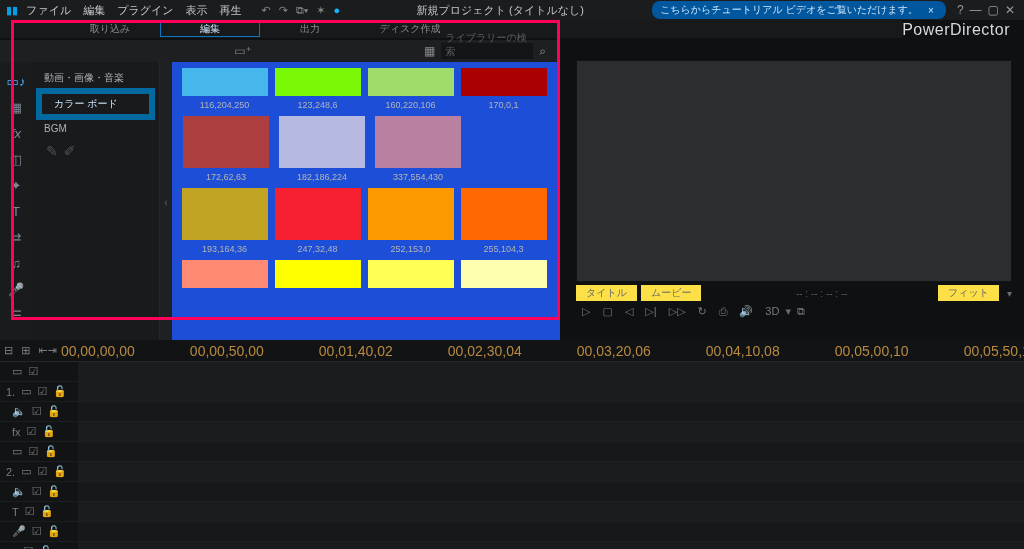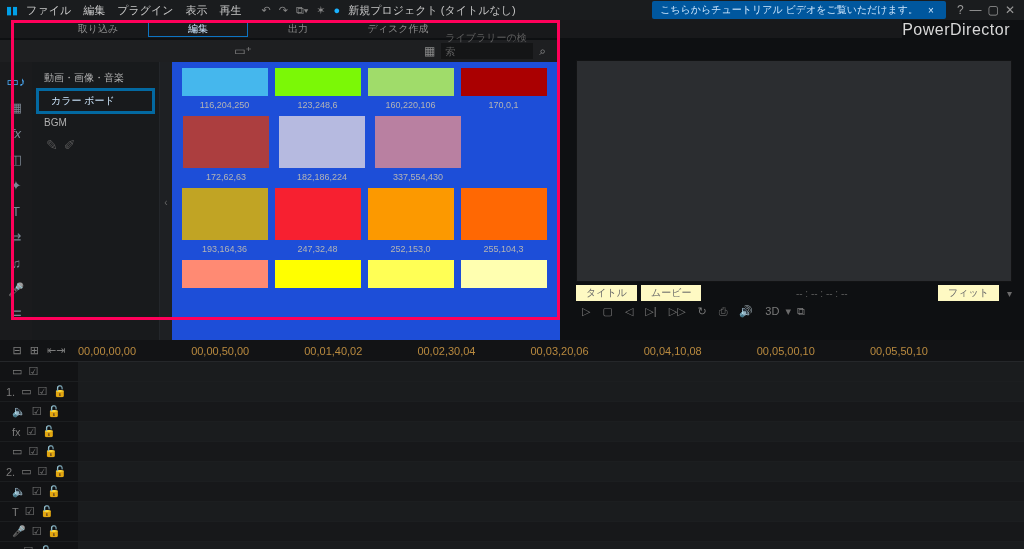--- a/index.html
+++ b/index.html
@@ -1,62 +1,62 @@
 <!DOCTYPE html>
 <html><head>
 <meta charset="utf-8">
 <style>
 html,body{margin:0;padding:0;width:1024px;height:549px;background:#0e1012;font-family:"Meiryo","Segoe UI",sans-serif;color:#bdbdbd;overflow:hidden;font-size:11px}
 *{box-sizing:border-box}
 .menubar{display:flex;align-items:center;height:20px;padding:0 6px;background:#1a1c1e}
 .menubar .m{margin-right:12px;font-size:11px;color:#c8c8c8}
 .menubar .icons{display:flex;align-items:center;margin-left:8px}
 .menubar .micon{margin-right:8px;font-size:11px;color:#888}
-.menubar .center{flex:1;color:#c4c4c4;font-size:11px}
+.menubar .center{flex:1;text-align:center;color:#c4c4c4;font-size:11px}
 .menubar .right{display:flex;align-items:center}
-.tut{background:#00579e;color:#cfe8ff;font-size:10px;padding:2px 12px 2px 8px;border-radius:2px;margin-right:8px;display:flex;align-items:center}
+.tut{background:#00579e;color:#cfe8ff;font-size:10px;padding:2px 12px 2px 8px;border-radius:8px;margin-right:8px;display:flex;align-items:center}
 .tut .x{margin-left:10px;color:#cfe8ff}
 .wb{color:#9a9a9a;margin:0 3px;font-size:12px}
 .row2{height:20px;display:flex}
 .row2 .left{flex:1}
 .row2 .brand{color:#d8d8d8;font-size:16px;letter-spacing:.5px;padding-right:14px;display:flex;align-items:center}
 .redbox{position:absolute;left:11px;top:20px;width:549px;height:300px;border:3px solid #ff005a;z-index:10;pointer-events:none}
-.modetabs{display:flex;height:18px;padding-left:48px;align-items:center;background:#18191b}
+.modetabs{display:flex;height:18px;padding-left:60px;align-items:center;background:#18191b}
 .modetabs .mt{width:100px;text-align:center;font-size:10px;color:#8b8b8b}
 .modetabs .mt.sel{color:#cfe8ff;border:1px solid #0d74c2;height:16px;line-height:14px}
 .toolbar{display:flex;align-items:center;height:22px;background:#1e1f21;padding-right:8px}
 .toolbar .sp{flex:1}
 .toolbar .ti{margin:0 6px;font-size:12px;color:#8a8a8a}
 .search{background:#141516;width:92px;height:16px;font-size:10px;color:#5f5f5f;padding:0 4px;display:flex;align-items:flex-end}
 .main{display:flex;height:280px}
 .sidebar{width:32px;background:#1a1b1d;padding-top:6px}
 .sidebar .sbi{height:26px;display:flex;align-items:center;justify-content:center;color:#7d8895;font-size:13px}
 .sidebar .sbi.act{color:#4db0ff}
 .tree{width:128px;background:#181a1c;border-right:1px solid #23262a;padding-top:6px}
 .tree .ti{padding:3px 6px 3px 12px;font-size:10px;color:#b0b0b0}
-.tree .ti.sel{border:3px solid #0369a1;color:#cfe8ff;margin:0 4px}
+.tree .ti.sel{border:6px solid #0369a1;color:#cfe8ff;margin:0 4px}
 .tree .pens{margin-top:6px;padding-left:14px;color:#555;font-size:14px;letter-spacing:6px}
 .handle{width:12px;background:#1e2023;display:flex;align-items:center;justify-content:center;color:#666;font-size:10px}
 .grid{flex:1;background:#1d4ed8;overflow:hidden;padding:6px 8px 0 8px}
 .grow{display:flex;margin-bottom:4px}
 .cell{width:92px;margin-right:4px;text-align:center}
 .sw{height:52px;width:86px;margin:0 auto}
 .sw.short{height:28px}
 .lbl{font-size:9px;color:#b4b4b4;margin-top:4px;height:12px}
 .preview{position:absolute;left:576px;top:60px;width:436px;height:222px;background:#2b2d30;border:1px solid #121314}
 .pbar{position:absolute;left:576px;top:284px;width:436px;height:36px}
 .pbar .r1{display:flex;align-items:center;height:18px;font-size:10px;color:#5a5a5a}
-.pbar .btn{background:#fef9c3;padding:1px 10px;margin-right:4px;color:#6b6b6b}
+.pbar .btn{background:#fde047;padding:1px 10px;margin-right:4px;color:#6b6b6b}
 .pbar .r2{display:flex;align-items:center;height:18px}
 .pbar .pi{margin:0 6px;color:#7b7b7b;font-size:11px}
 .tline{position:absolute;left:0;top:340px;width:1024px;height:209px;background:#121315}
 .thead{height:22px;display:flex;align-items:center;border-bottom:1px solid #25272a}
 .thead .hl{width:78px;display:flex;align-items:center;justify-content:center;color:#7c7c7c}
 .thead .hl span{margin:0 4px}
-.thead .time{font-size:11px;color:#b98a3f;margin-right:55px}
+.thead .time{font-size:14px;color:#b98a3f;margin-right:55px}
 .trow{height:20px;display:flex;align-items:center;border-bottom:1px solid #1c1e20}
 .trow .rl{width:78px;display:flex;align-items:center;padding-left:6px;color:#7c7c7c;font-size:11px}
 .trow .rl span{margin-right:6px}
 .trow .trackbg{flex:1;height:100%;background:#1a1c1e}
 .trow.alt .trackbg{background:#17181a}
 </style>
 </head>
 <body>
 
 <div class="menubar">

